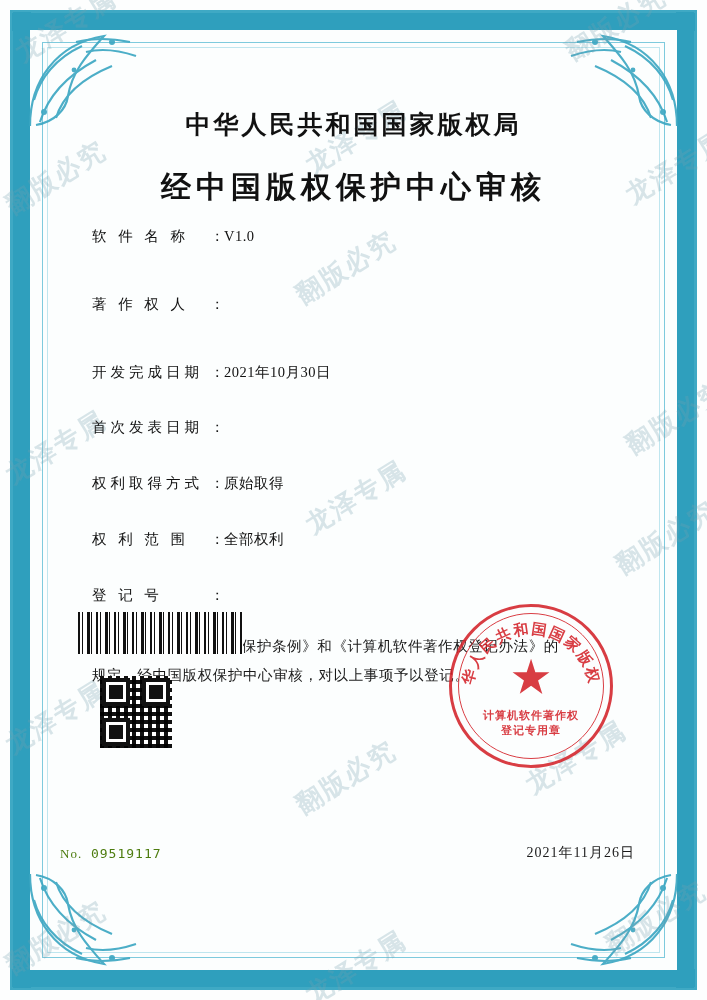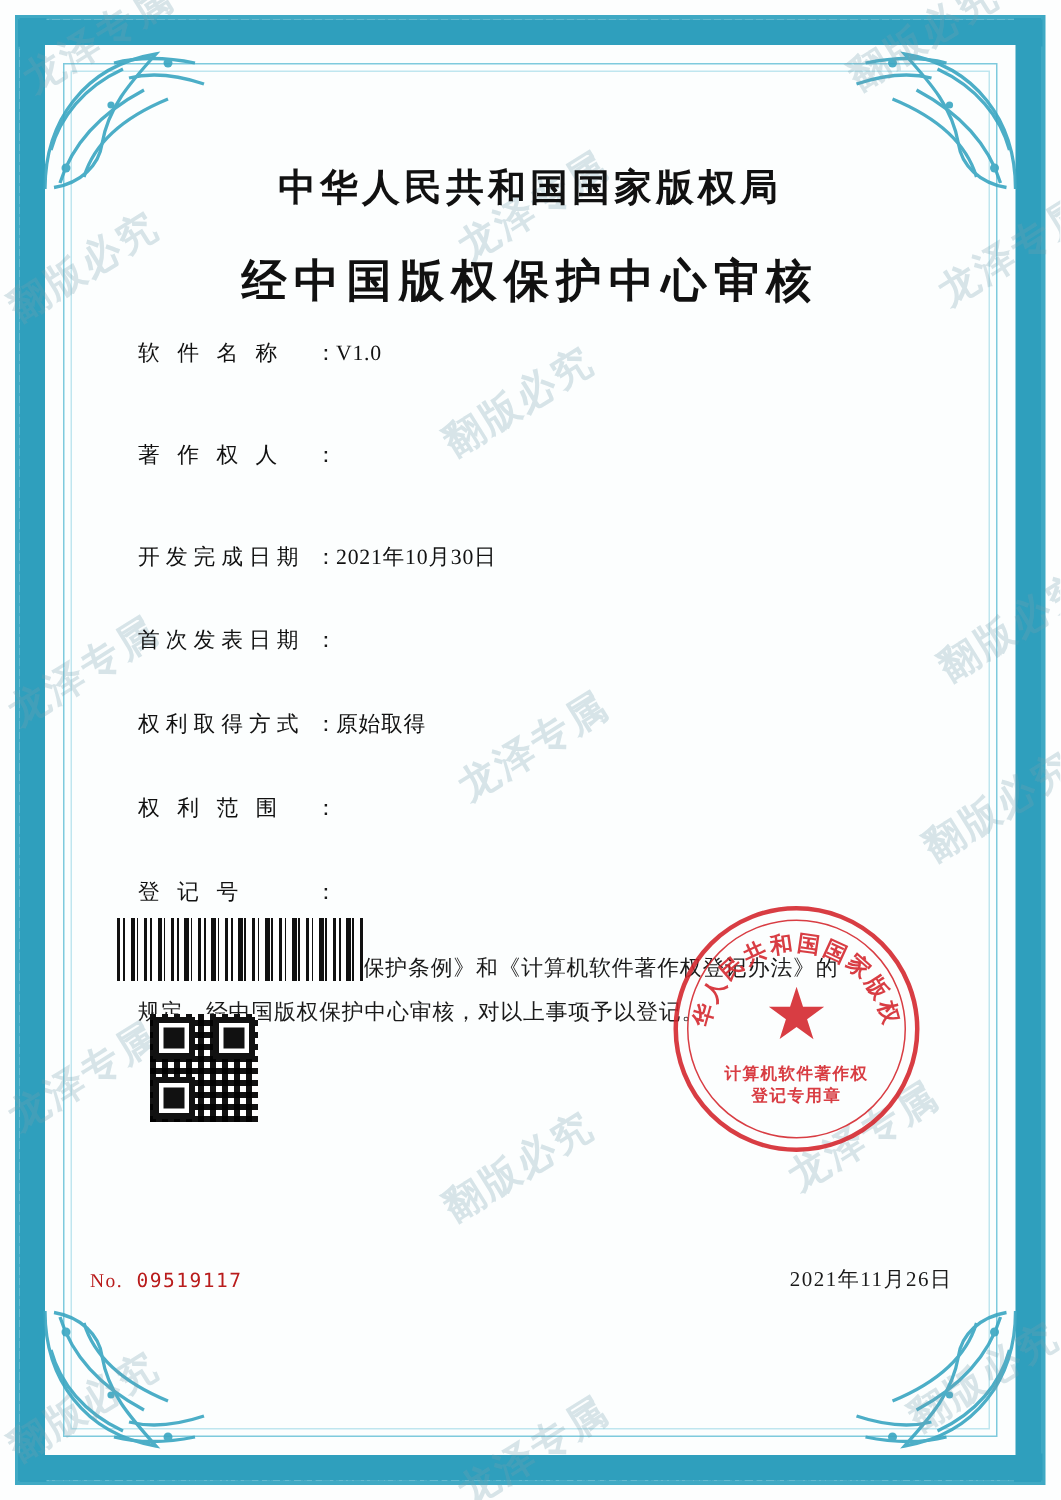--- a/index.html
+++ b/index.html
@@ -285,21 +285,21 @@
   }
 
   
   .footer-no {
     position: absolute;
     left: 60px;
     bottom: 138px;
     font-size: 13px;
     letter-spacing: 1px;
     z-index: 7;
-    color: #b91c1c;
+    color: #4d7c0f;
     font-family: "DejaVu Sans Mono", monospace;
   }
   .footer-no .lbl { font-family: "Liberation Serif", serif; }
   .footer-date {
     position: absolute;
     right: 72px;
     bottom: 138px;
     font-size: 14px;
     letter-spacing: 1px;
     z-index: 7;
@@ -433,20 +433,21 @@
         <div class="field-label">权利取得方式</div>
         <div class="field-colon">：</div>
         <div class="field-value">原始取得</div>
       </div>
 
       <div class="gap-md"></div>
 
       <div class="field-row">
         <div class="field-label">权 利 范 围</div>
         <div class="field-colon">：</div>
+        <div class="field-value">全部权利</div>
       </div>
 
       <div class="gap-md"></div>
 
       <div class="field-row">
         <div class="field-label">登 记 号</div>
         <div class="field-colon">：</div>
       </div>
 
     </div>

